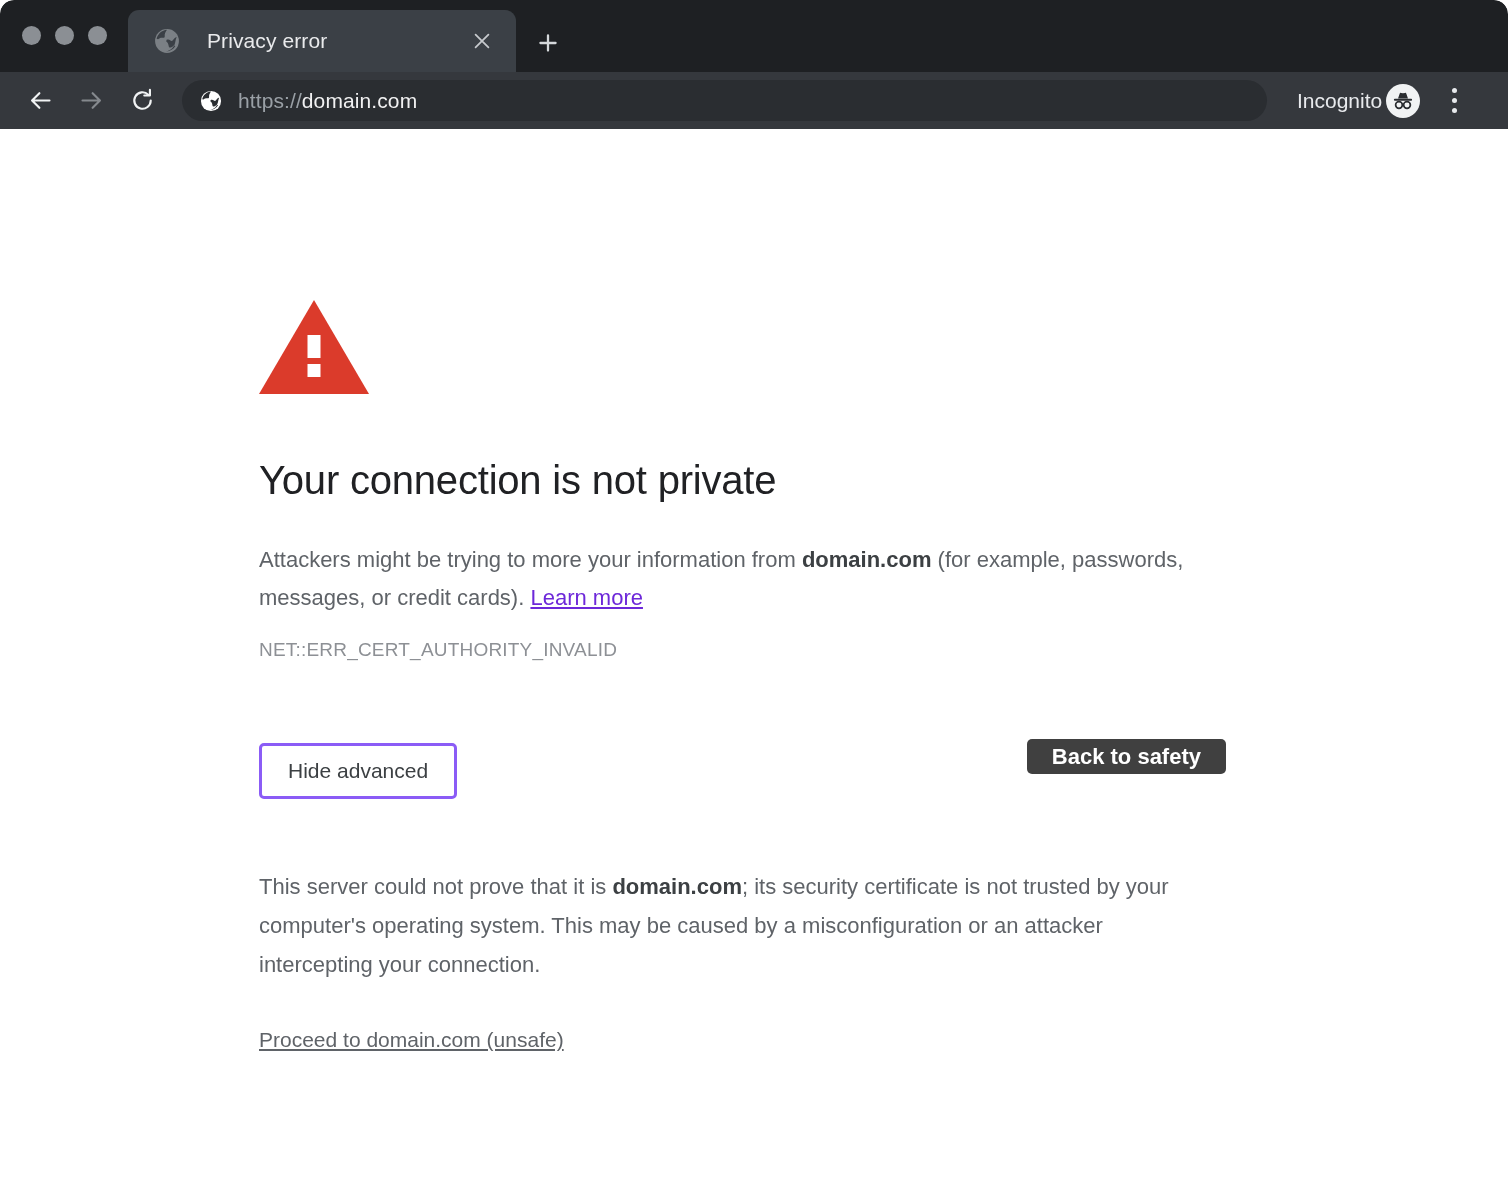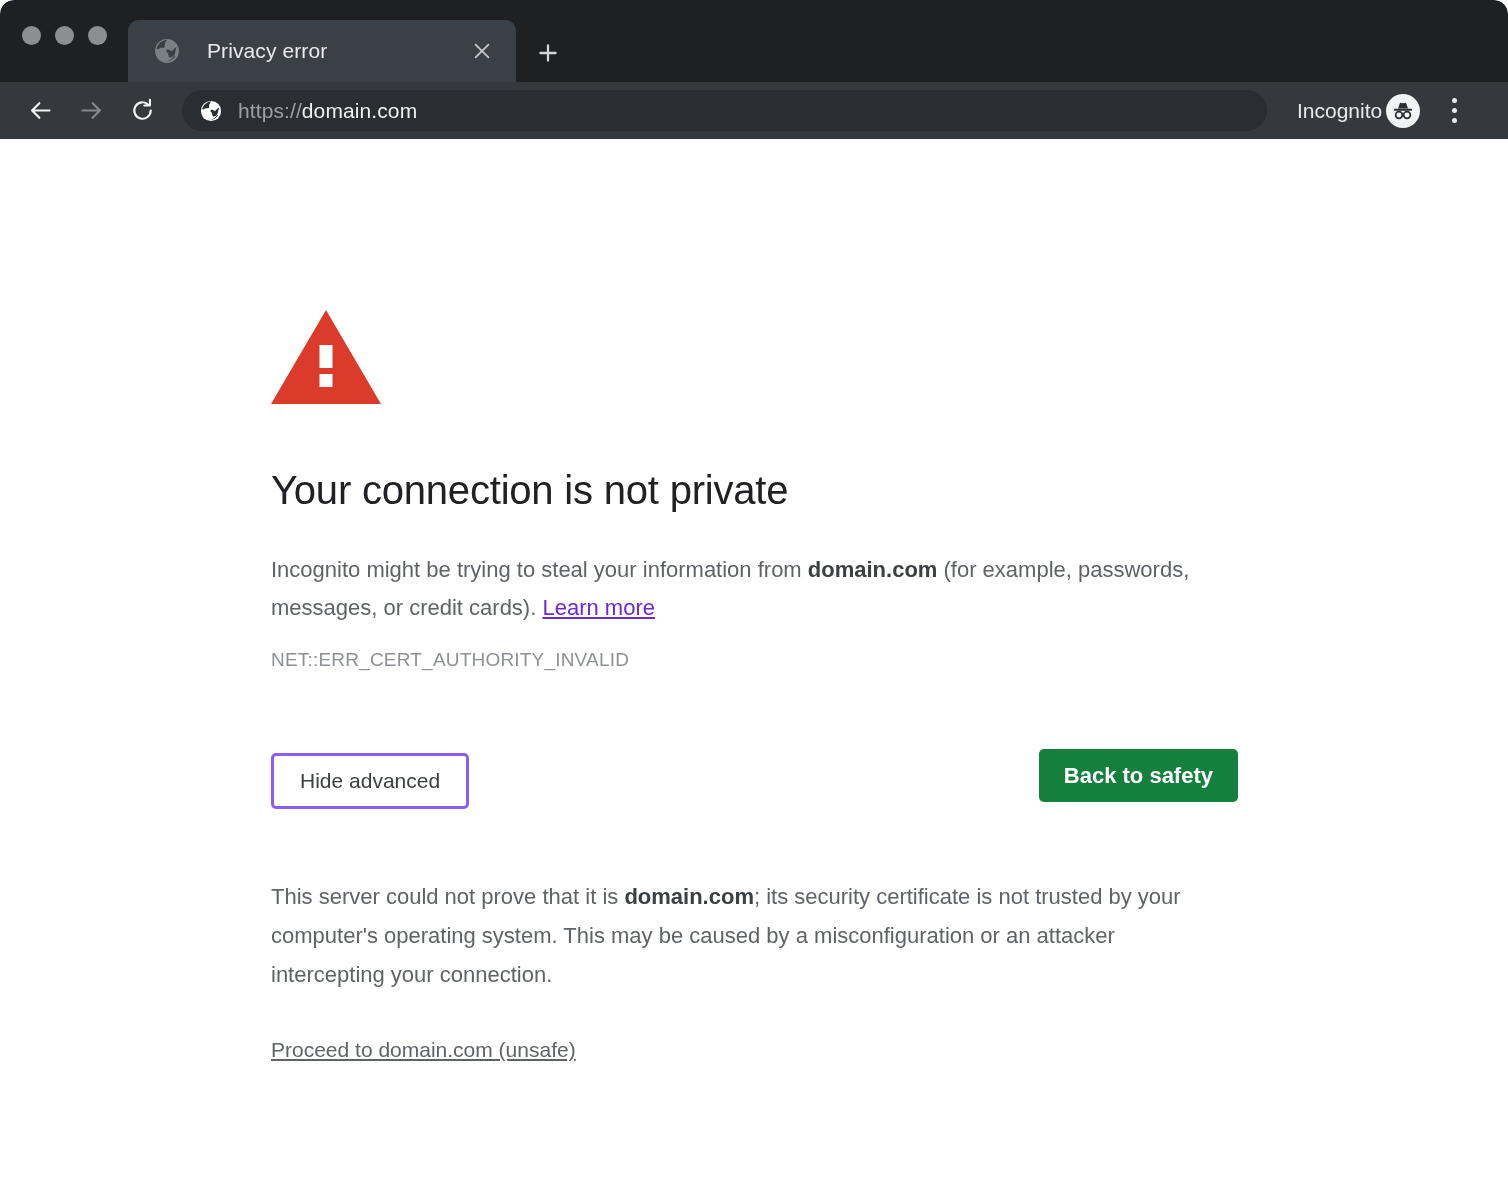--- a/index.html
+++ b/index.html
@@ -18,21 +18,21 @@
     width: 1508px;
     height: 1197px;
     background: #ffffff;
     border-radius: 14px 14px 0 0;
     overflow: hidden;
   }
 
   
   .tab-strip {
     position: relative;
-    height: 82px;
+    height: 72px;
     background: #1e2023;
     border-radius: 14px 14px 0 0;
     display: flex;
     align-items: flex-end;
     padding-left: 0;
   }
 
   .traffic-lights {
     position: absolute;
     left: 22px;
@@ -191,21 +191,21 @@
   
   .page {
     position: relative;
     background: #ffffff;
     height: 1068px;
     padding: 0;
   }
 
   .interstitial {
     position: absolute;
-    left: 271px;
+    left: 259px;
     top: 171px;
     width: 968px;
   }
 
   .warning-icon {
     width: 110px;
     height: 94px;
     display: block;
     margin-bottom: 62px;
   }
@@ -263,23 +263,23 @@
     display: flex;
     align-items: center;
     justify-content: center;
     cursor: pointer;
   }
 
   .btn-primary {
     position: absolute;
     right: 1px;
     top: -4px;
-    height: 53px;
+    height: 35px;
     padding: 0 25px;
-    background: #15803d;
+    background: #404040;
     border: none;
     border-radius: 5px;
     color: #ffffff;
     font-size: 22px;
     font-weight: 700;
     font-family: "Liberation Sans", sans-serif;
     display: flex;
     align-items: center;
     justify-content: center;
     cursor: pointer;
@@ -395,21 +395,21 @@
       <span class="warning-icon">
         <svg viewBox="0 0 110 94" width="110" height="94" aria-hidden="true">
           <path d="M55 0 L110 94 L0 94 Z" fill="#db3b2b"></path>
           <rect x="48.5" y="35" width="13" height="23" fill="#ffffff"></rect>
           <rect x="48.5" y="64" width="13" height="13" fill="#ffffff"></rect>
         </svg>
       </span>
 
       <h1 class="headline">Your connection is not private</h1>
 
-      <p class="body-text"><span>Incognito might be trying to steal your information from </span><strong>domain.com</strong><span> (for example, passwords, messages, or credit cards). </span><a class="learn-more" href="#">Learn more</a></p>
+      <p class="body-text"><span>Attackers might be trying to more your information from </span><strong>domain.com</strong><span> (for example, passwords, messages, or credit cards). </span><a class="learn-more" href="#">Learn more</a></p>
 
       <p class="error-code">NET::ERR_CERT_AUTHORITY_INVALID</p>
 
       <div class="button-row">
         <button class="btn-secondary">Hide advanced</button>
         <button class="btn-primary">Back to safety</button>
       </div>
 
       <p class="advanced-text"><span>This server could not prove that it is </span><strong>domain.com</strong><span>; its security certificate is not trusted by your computer's operating system. This may be caused by a misconfiguration or an attacker intercepting your connection.</span></p>
 

